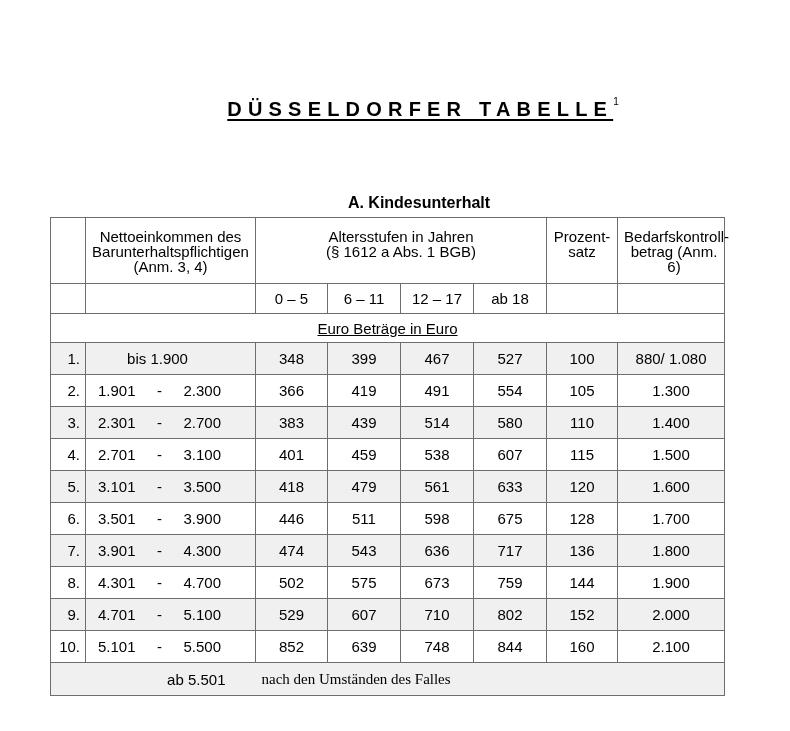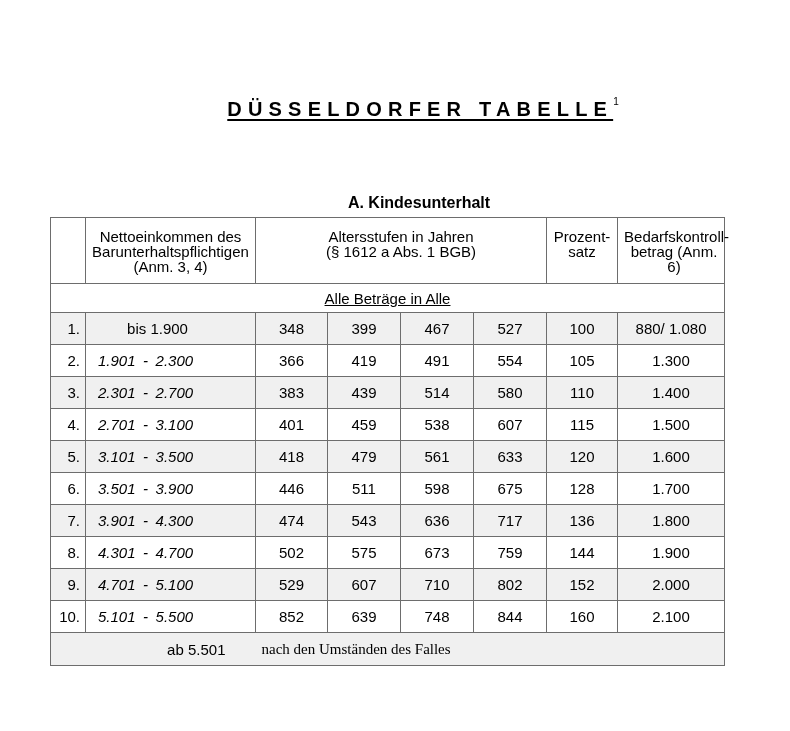--- a/index.html
+++ b/index.html
@@ -16,21 +16,21 @@
   td { border:1px solid #6d6d6d; padding:0; text-align:center; vertical-align:middle; }
   tr.hdr td { height:65px; vertical-align:top; line-height:15px; }
   tr.hdr td .inner { padding-top:11px; }
   tr.ages td { height:29px; }
   tr.unit td { height:28px; }
   tr.data td { height:31px; }
   tr.foot td { height:32px; }
   tr.shade td { background:#f0f0f0; }
   .u { text-decoration:underline; }
   .num { text-align:right; padding-right:5px; }
-  .range { display:flex; justify-content:flex-start; padding:0 34px 0 12px;font-style:italic; }
+  .range { display:flex; justify-content:space-between; padding:0 34px 0 12px; }
   .range .dash { width:20px; text-align:center; }
   .foot-left { text-align:right; padding-right:30px; }
   .foot-right { text-align:left; padding-left:6px;font-family:Liberation Serif, serif; }
   .noborder-r { border-right:none !important; }
   .noborder-l { border-left:none !important; }
   .noborder-lr { border-left:none !important; border-right:none !important; }
 </style>
 </head>
 <body>
 
@@ -75,23 +75,33 @@
     </div>
         </td>
     <td>
           <div class="inner" style="text-align:center;padding-left:6px">
       <div>Bedarfskontroll-</div>
       <div>betrag (Anm. 6)</div>
     </div>
         </td>
   </tr>
 
+  <tr class="ages">
+    <td></td>
+    <td></td>
+    <td>0 – 5</td>
+    <td>6 – 11</td>
+    <td>12 – 17</td>
+    <td>ab 18</td>
+    <td></td>
+    <td></td>
+  </tr>
 
   <tr class="unit">
-    <td colspan="8"><span class="u">Alle Beträge in Alle</span></td>
+    <td colspan="8"><span class="u">Euro Beträge in Euro</span></td>
   </tr>
 
   <tr class="data shade">
     <td class="num">1.</td>
     <td><span style="position:relative;left:-13px">bis 1.900</span></td>
     <td>348</td>
     <td>399</td>
     <td>467</td>
     <td>527</td>
     <td>100</td>

